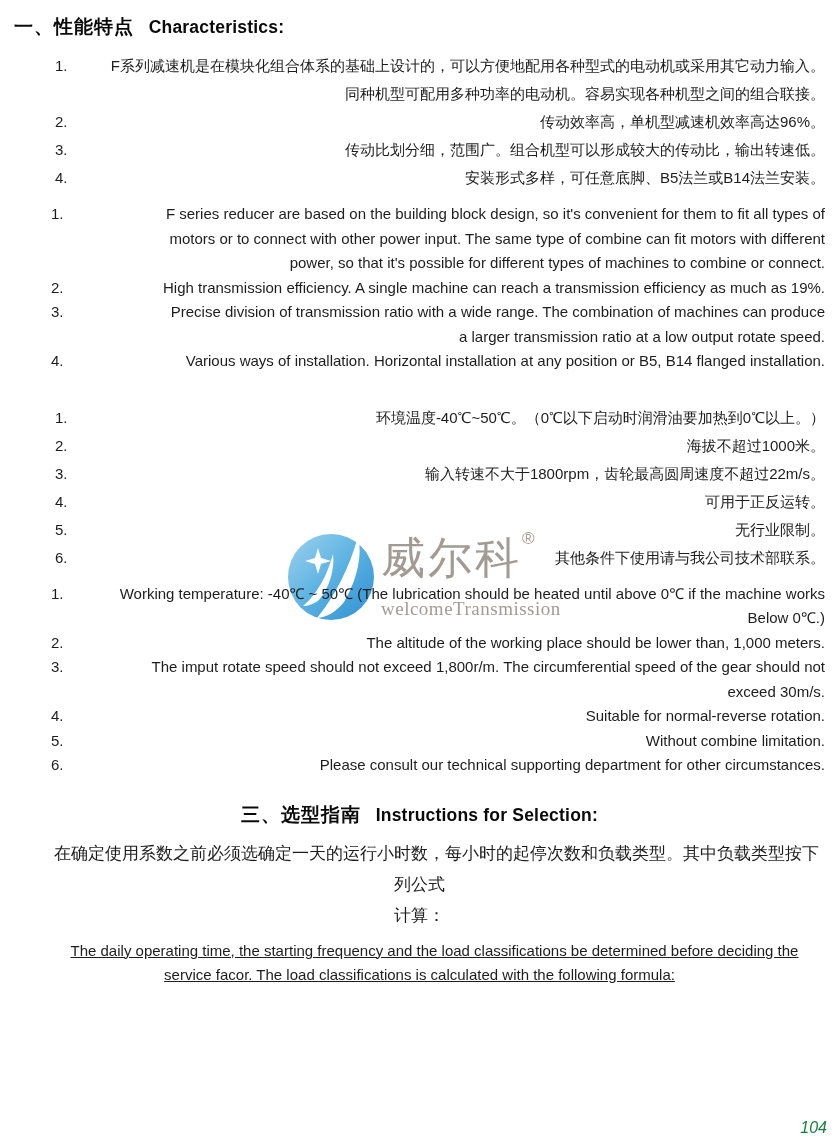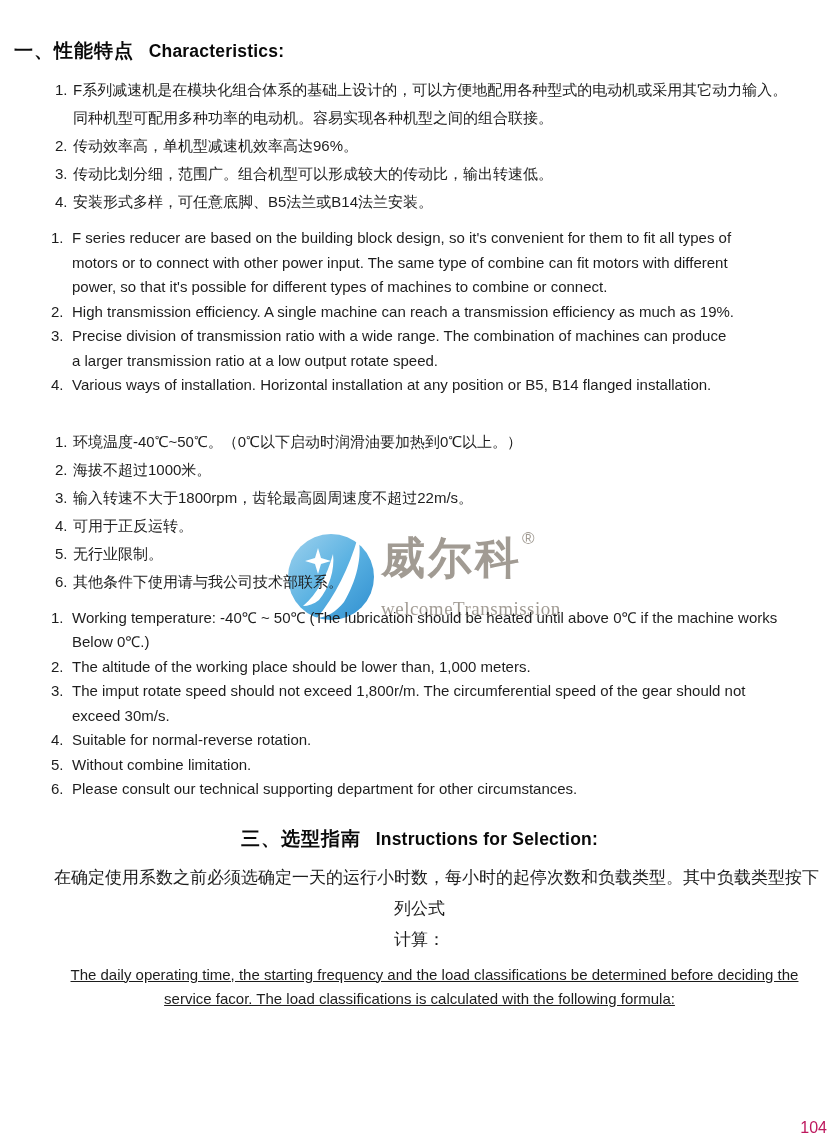--- a/index.html
+++ b/index.html
@@ -8,31 +8,31 @@
     background: #ffffff;
     font-family: "Liberation Sans", sans-serif;
     color: #1d1d1d;
     position: relative;
     overflow: hidden;
   }
   .page { position: relative; width: 840px; height: 1143px; }
 
   .content {
     position: relative; z-index: 1;
-    padding: 36px 15px 0 14px;
+    padding: 12px 15px 0 14px;
   }
 
   h2 { margin: 0; line-height: 26px; color: #0a0a0a; font-weight: bold; }
   h2 .cn { font-size: 19px; letter-spacing: 1px; }
   h2 .en { font-size: 17.5px; margin-left: 8px; letter-spacing: 0.2px; }
 
   ul { list-style: none; margin: 0; padding: 0; }
   li.item { display: flex; align-items: flex-start; }
   li.item .num { flex: none; text-align: left; }
-  li.item .txt { flex: 1; white-space: pre-line; }
+  li.item .txt { flex: 1; white-space: pre-line; text-align: right; }
 
   .cn-list { padding-left: 41px; margin-top: 12px; }
   .cn-list li.item { font-size: 15px; line-height: 28px; }
   .cn-list .num { width: 18px; }
 
   .en-list { padding-left: 37px; margin-top: 10px; }
   .en-list li.item { font-size: 15px; line-height: 24.5px; }
   .en-list .num { width: 21px; }
 
   .section-2 { margin-top: 30px; }
@@ -49,32 +49,32 @@
 
   
   .watermark {
     position: absolute; left: 287px; top: 528px; z-index: 0;
     display: flex; align-items: flex-start;
   }
   .wm-emblem { width: 88px; height: 88px; margin-top: 4px; }
   .wm-text { margin-left: 6px; color: #a19b93; }
   .wm-brand-row { display: flex; align-items: flex-start; }
   .wm-brand-cn {
-    font-size: 44px; font-weight: bold; letter-spacing: 3px;
+    font-size: 44px; font-weight: normal; letter-spacing: 3px;
     line-height: 48px; margin-top: 6px;
   }
   .wm-reg { font-size: 17px; line-height: 17px; margin-top: 2px; }
   .wm-brand-en {
     font-family: "Liberation Serif", serif;
     font-size: 19px; line-height: 22px; margin-top: 16px; letter-spacing: 0.5px;
   }
 
   .page-number {
     position: absolute; right: 13px; bottom: 6px; z-index: 1;
-    font-size: 16px; color: #be185d;
+    font-size: 16px; color: #15803d; font-style: italic;
   }
 </style>
 </head>
 <body>
 
 <div class="page">
 
   <div class="watermark">
     <svg class="wm-emblem" viewBox="0 0 88 88" xmlns="http://www.w3.org/2000/svg">
       <defs>

